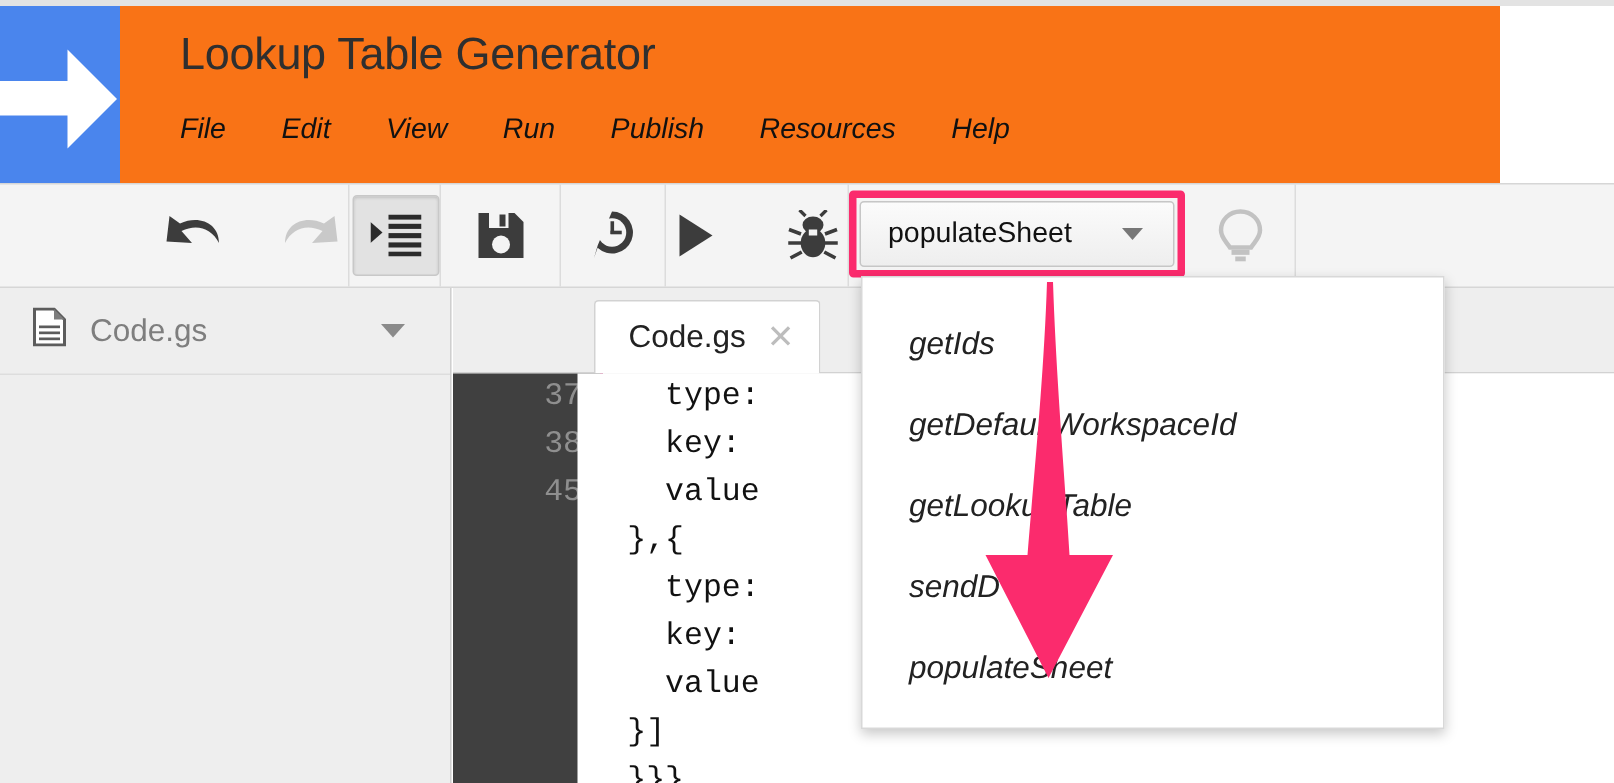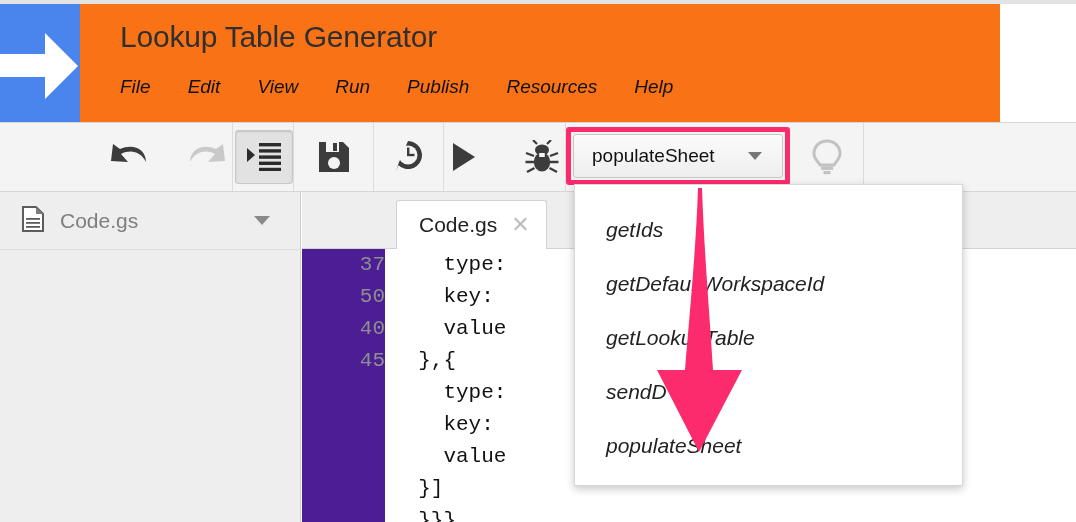--- a/index.html
+++ b/index.html
@@ -209,22 +209,22 @@
     margin-left: 14px;
     font-size: 22px;
     color: #bdbdbd;
     line-height: 1;
   }
 
   .gutter {
     position: absolute;
     left: 0; top: 57px;
     width: 100px; height: 273px;
-    background: #4c1d95;
-    border-right: 5px solid #ec4899;
+    background: #404040;
+    border-right: 2px solid #ec4899;
     box-sizing: border-box;
   }
   .gutter-line {
     height: 32px;
     line-height: 32px;
     text-align: right;
     padding-right: 12px;
     font-family: "Liberation Mono", monospace;
     font-size: 21px;
     color: #8f8f8f;
@@ -408,22 +408,21 @@
   <div class="editor">
     <div class="tabbar">
       <div class="tab">
         <span class="tab-label">Code.gs</span>
         <span class="tab-close">✕</span>
       </div>
     </div>
 
     <div class="gutter">
       <div class="gutter-line">37</div>
-      <div class="gutter-line">50</div>
-      <div class="gutter-line">40</div>
+      <div class="gutter-line">38</div>
       <div class="gutter-line">45</div>
     </div>
 
     <div class="code">
       <div class="code-line">    type:</div>
       <div class="code-line">    key:</div>
       <div class="code-line">    value</div>
       <div class="code-line">  },{</div>
       <div class="code-line">    type:</div>
       <div class="code-line">    key:</div>

